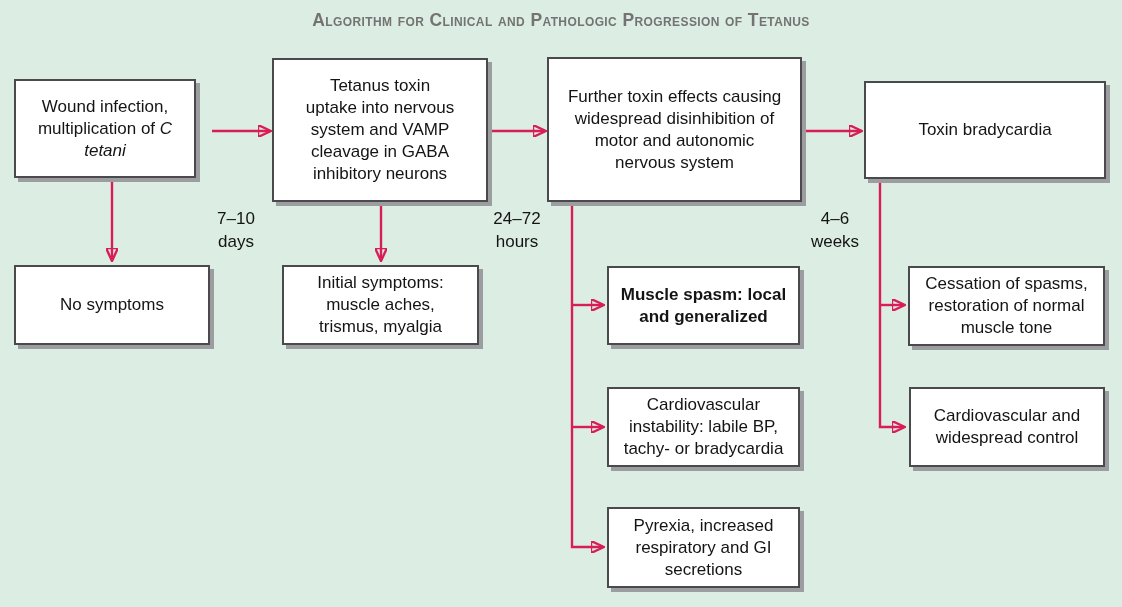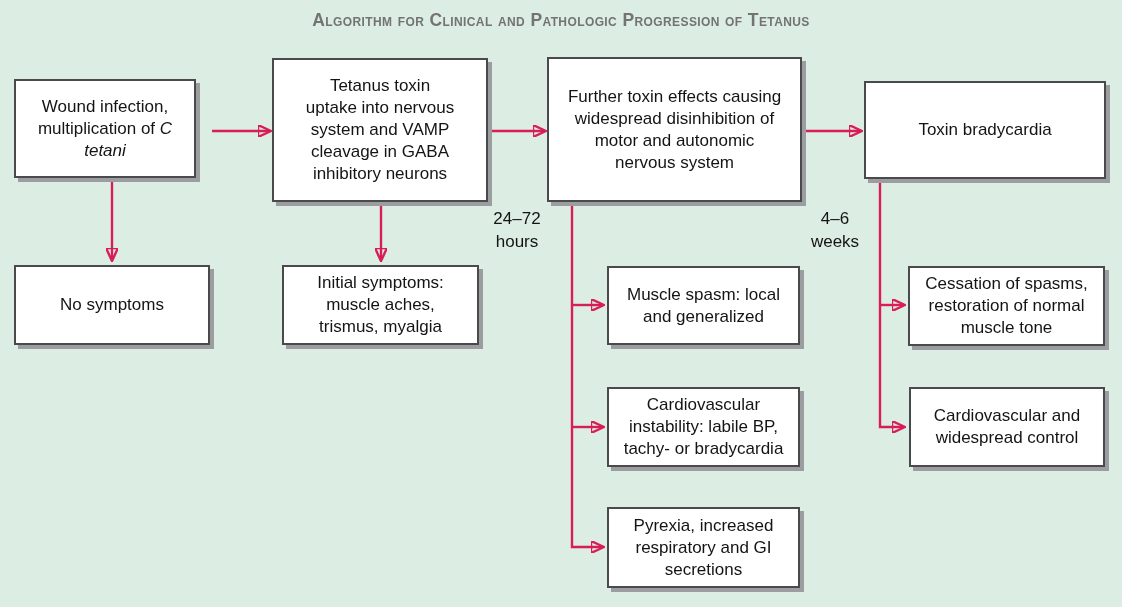--- a/index.html
+++ b/index.html
@@ -55,21 +55,21 @@
 
   
   .b-stage1 { left: 14px;  top: 79px; width: 182px; height: 99px;  padding: 4px 21px; }
   .b-stage2 { left: 272px; top: 58px; width: 216px; height: 144px; padding: 4px 29px; }
   .b-stage3 { left: 547px; top: 57px; width: 255px; height: 145px; padding: 16px 16px; }
   .b-stage4 { left: 864px; top: 81px; width: 242px; height: 98px;  padding: 4px 10px; }
 
   
   .b-out1 { left: 14px;  top: 265px; width: 196px; height: 80px; padding: 4px 10px; }
   .b-out2 { left: 282px; top: 265px; width: 197px; height: 80px; padding: 4px 21px; }
-  .b-out3 { left: 607px; top: 266px; width: 193px; height: 79px; padding: 4px 11px; }
+  .b-out3 { left: 607px; top: 266px; width: 193px; height: 79px; padding: 4px 11px; font-weight: bold; }
   .b-out4 { left: 607px; top: 387px; width: 193px; height: 80px; padding: 4px 11px; }
   .b-out5 { left: 607px; top: 507px; width: 193px; height: 81px; padding: 4px 11px; }
   .b-out6 { left: 908px; top: 266px; width: 197px; height: 80px; padding: 18px 10px; }
   .b-out7 { left: 909px; top: 387px; width: 196px; height: 80px; padding: 4px 10px; }
 
   .duration {
     position: absolute;
     z-index: 2;
     width: 100px;
     text-align: center;
@@ -119,20 +119,24 @@
   </div>
 
   <div class="box b-stage3">
     <div>Further toxin effects causing widespread disinhibition of motor and autonomic nervous system</div>
   </div>
 
   <div class="box b-stage4">
     <div>Toxin bradycardia</div>
   </div>
 
+  <div class="duration d-1">
+    <span>7–10</span>
+    <span>days</span>
+  </div>
   <div class="duration d-2">
     <span>24–72</span>
     <span>hours</span>
   </div>
   <div class="duration d-3">
     <span>4–6</span>
     <span>weeks</span>
   </div>
 
   <div class="box b-out1">

